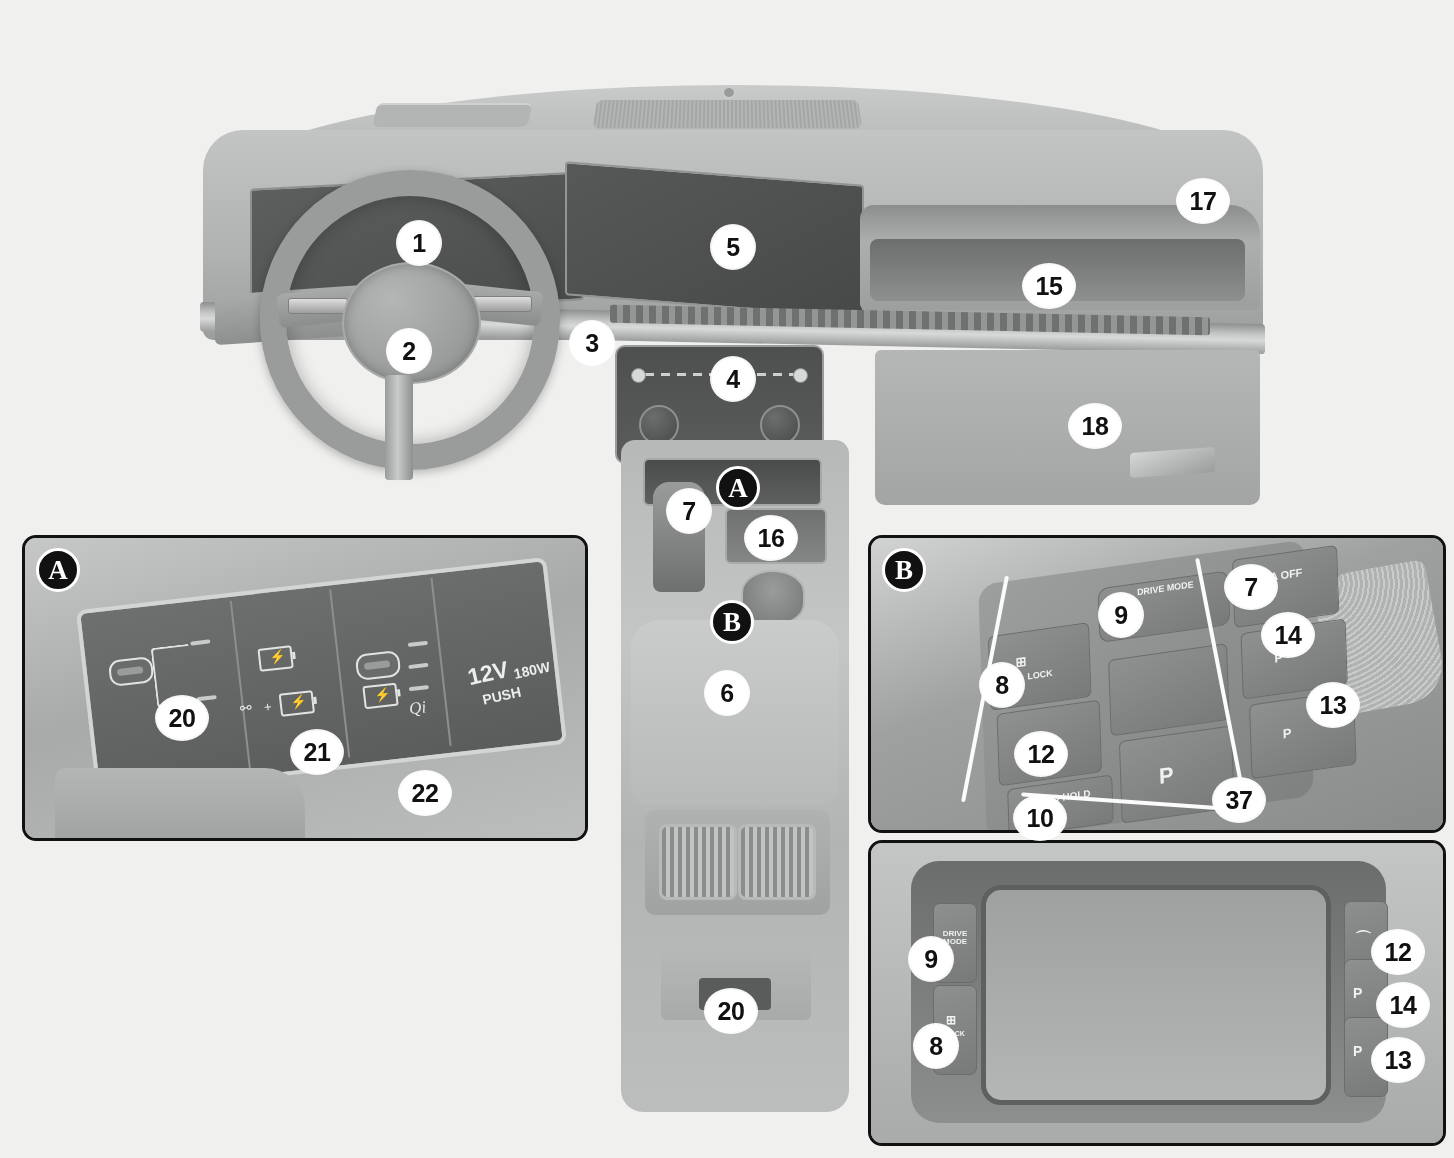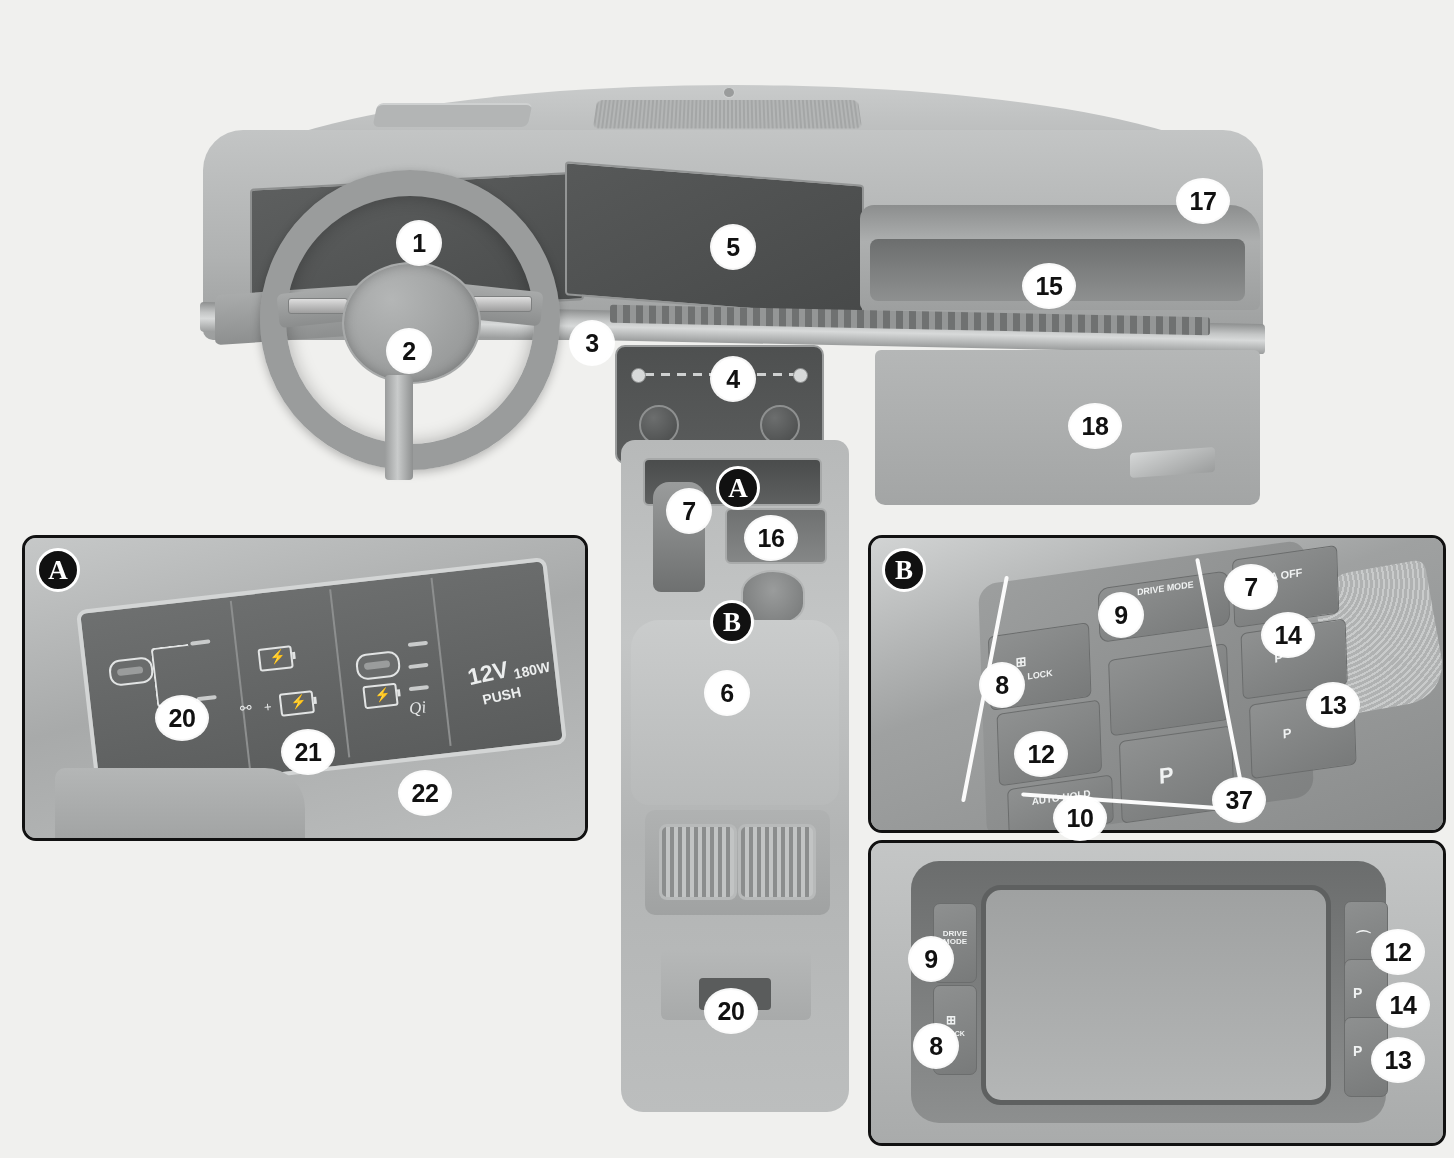--- a/index.html
+++ b/index.html
@@ -426,21 +426,21 @@
       <div class="twelve-v" style="left:378px;top:92px;font-size:23px;">12V</div>
       <div class="twelve-v" style="left:424px;top:99px;font-size:14px;">180W</div>
       <div class="twelve-v" style="left:390px;top:121px;font-size:14px;">PUSH</div>
     </div>
 
     <div style="position:absolute;left:30px;top:230px;width:250px;height:70px;background:linear-gradient(180deg,#b4b6b6,#a2a4a4);border-radius:10px 40px 0 0;"></div>
   </div>
 
   <div class="marker" style="left:36px;top:548px;">A</div>
   <div class="callout wide" style="left:157px;top:697px;">20</div>
-  <div class="callout wide" style="left:283px;top:731px;">21</div>
+  <div class="callout wide" style="left:292px;top:731px;">21</div>
   <div class="callout wide" style="left:400px;top:772px;">22</div>
 
   <div class="panel" style="left:868px;top:535px;width:572px;height:292px;">
     <div class="pB-bg"></div>
     <div class="mat"></div>
 
     <div class="pB-console">
       <div class="sw-pad" style="left:8px;top:52px;width:100px;height:72px;">
         <div class="btxt" style="left:26px;top:22px;font-size:13px;">⊞</div>
         <div class="btxt" style="left:20px;top:40px;width:60px;font-size:9px;">LOCK</div>
@@ -472,21 +472,21 @@
     </div>
 
     <div class="lead" style="left:112px;top:36px;width:4px;height:230px;transform:rotate(11deg);"></div>
     <div class="lead" style="left:348px;top:18px;width:4px;height:250px;transform:rotate(-11deg);"></div>
     <div class="lead" style="left:150px;top:262px;width:220px;height:4px;transform:rotate(4deg);"></div>
   </div>
 
   <div class="marker" style="left:882px;top:548px;">B</div>
   <div class="callout" style="left:981px;top:664px;">8</div>
   <div class="callout" style="left:1100px;top:594px;">9</div>
-  <div class="callout wide" style="left:1055px;top:797px;">10</div>
+  <div class="callout wide" style="left:1015px;top:797px;">10</div>
   <div class="callout wide" style="left:1226px;top:566px;">7</div>
   <div class="callout wide" style="left:1016px;top:733px;">12</div>
   <div class="callout wide" style="left:1308px;top:684px;">13</div>
   <div class="callout wide" style="left:1263px;top:614px;">14</div>
   <div class="callout wide" style="left:1214px;top:779px;">37</div>
 
   <div class="panel" style="left:868px;top:840px;width:572px;height:300px;">
     <div class="pC-bg"></div>
     <div class="pC-surround"></div>
     <div class="pC-lid"></div>

